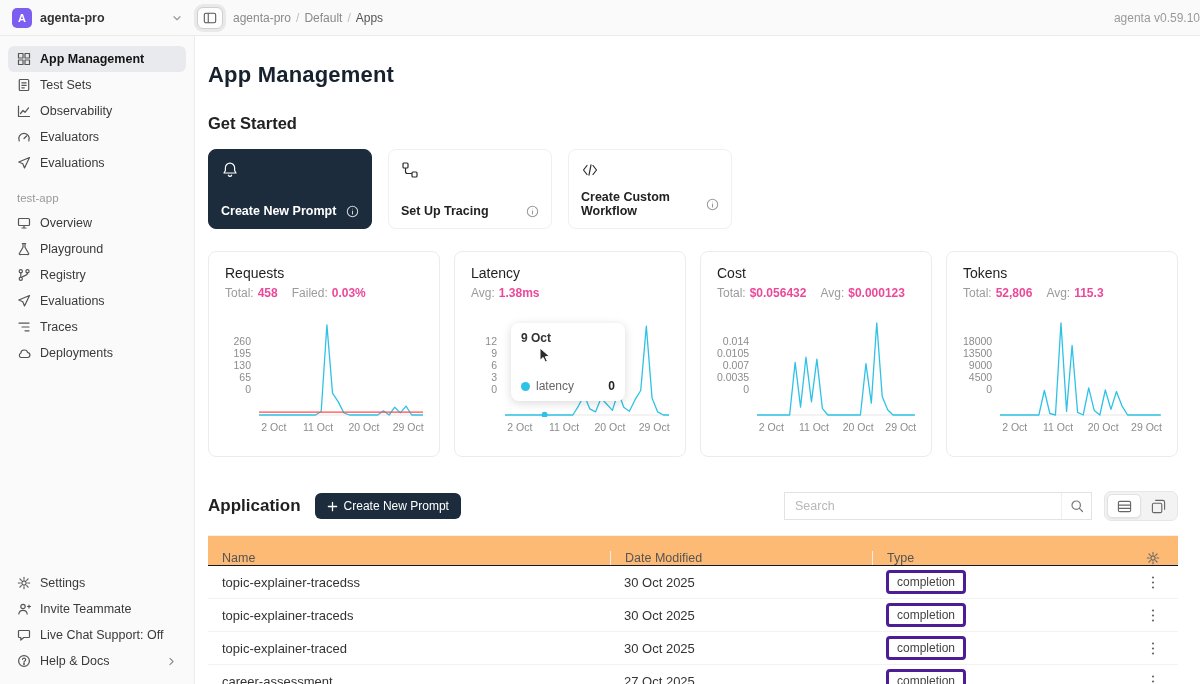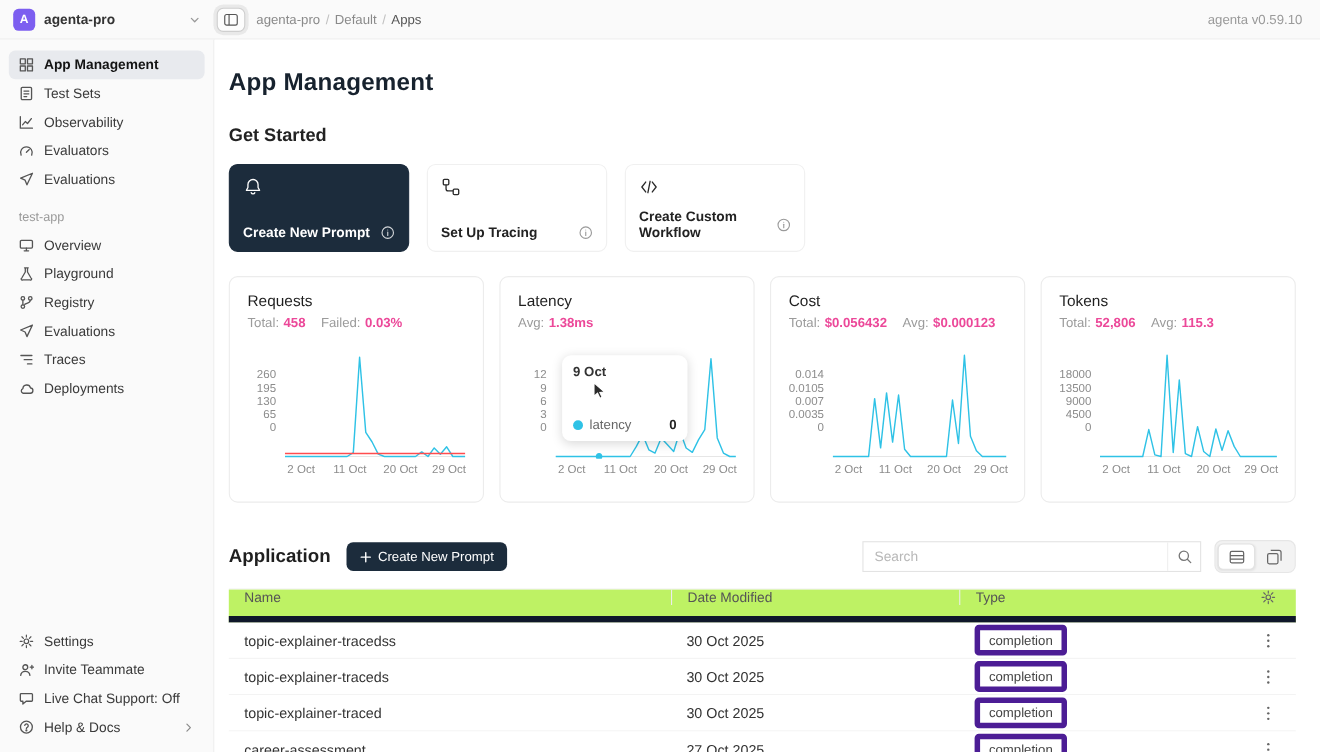--- a/index.html
+++ b/index.html
@@ -15,21 +15,21 @@
   font-weight:700;display:flex;align-items:center;justify-content:center}
 .ws-name{font-size:12.5px;font-weight:600;color:#333}
 .ws-chev{margin-left:auto;color:#999}
 .collapse-btn{width:26px;height:22px;border:1px solid #cfcfcf;border-radius:6px;background:#fdfdfd;
   display:flex;align-items:center;justify-content:center;margin:0 10px 0 2px;color:#555;cursor:pointer;
   box-shadow:0 0 0 3px #e9e9e9}
 .crumbs{font-size:12px;color:#8a8a8a;display:flex;gap:5px;align-items:center}
 .crumb{cursor:pointer}
 .crumb:last-child{color:#555}
 .crumb-sep{color:#c0c0c0}
-.version{margin-left:auto;padding-right:16px;font-size:12px;color:#9a9a9a}
+.version{margin-left:auto;font-size:12px;color:#9a9a9a}
 
 
 .layout{display:flex;height:648px}
 .sidebar{flex:0 0 195px;background:#fafafa;border-right:1px solid #ececec;padding:10px 8px 10px;
   display:flex;flex-direction:column;font-size:12.5px}
 .side-item{display:flex;align-items:center;gap:9px;height:26px;padding:0 9px;border-radius:6px;
   color:#3a3a3a;cursor:pointer;white-space:nowrap}
 .side-item.active{background:#e8eaee;font-weight:600;color:#141414}
 .sicon{display:flex;color:#555;flex:0 0 auto}
 .side-section{font-size:11.5px;color:#9a9a9a;margin:16px 9px 6px}
@@ -93,30 +93,30 @@
 .search-wrap input::placeholder{color:#b8b8b8}
 .search-btn{width:30px;height:100%;display:flex;align-items:center;justify-content:center;
   border-left:1px solid #efefef;color:#777;cursor:pointer}
 .view-toggle{margin-left:12px;display:flex;border:1px solid #e6e6e6;background:#f3f3f3;border-radius:7px;padding:2px}
 .vt-btn{width:34px;height:24px;display:flex;align-items:center;justify-content:center;border-radius:5px;
   color:#666;cursor:pointer;border:1px solid transparent}
 .vt-btn.active{background:#fff;border-color:#e2e2e2;box-shadow:0 1px 2px rgba(0,0,0,.07)}
 
 
 .table{margin-top:14px;border-top:1px solid #f0f0f0}
-.thead{display:flex;height:30px;align-items:flex-start;background:#bef264;border-bottom:6px solid #0f172a;
+.thead{display:flex;height:30px;align-items:flex-end;background:#fdba74;border-bottom:1px solid #0f172a;
   font-size:12.5px;color:#555;font-weight:500}
 .trow{display:flex;height:33px;align-items:center;border-bottom:1px solid #f2f2f2;font-size:13px;
   color:#333;cursor:pointer;background:#fff}
 .c-name{flex:0 0 402px;padding:0 14px}
 .c-date{flex:0 0 262px;padding:0 14px}
 .thead .c-date,.thead .c-type{border-left:1px solid #ececec}
 .c-type{flex:1;padding:0 14px}
 .c-gear{flex:0 0 50px;display:flex;justify-content:center;color:#666}
-.badge{display:inline-block;border:5px solid #4c1d95;border-radius:4px;padding:2px 8px;font-size:12px;
+.badge{display:inline-block;border:3px solid #4c1d95;border-radius:4px;padding:2px 8px;font-size:12px;
   color:#444;background:#fff}
 .kebab{cursor:pointer;color:#666;display:flex;padding:4px}
 .gear-hbtn{cursor:pointer;display:flex;color:#666}
 </style>
 </head>
 <body>
 
 <div class="topbar">
   <div class="ws">
     <span class="avatar">A</span>

